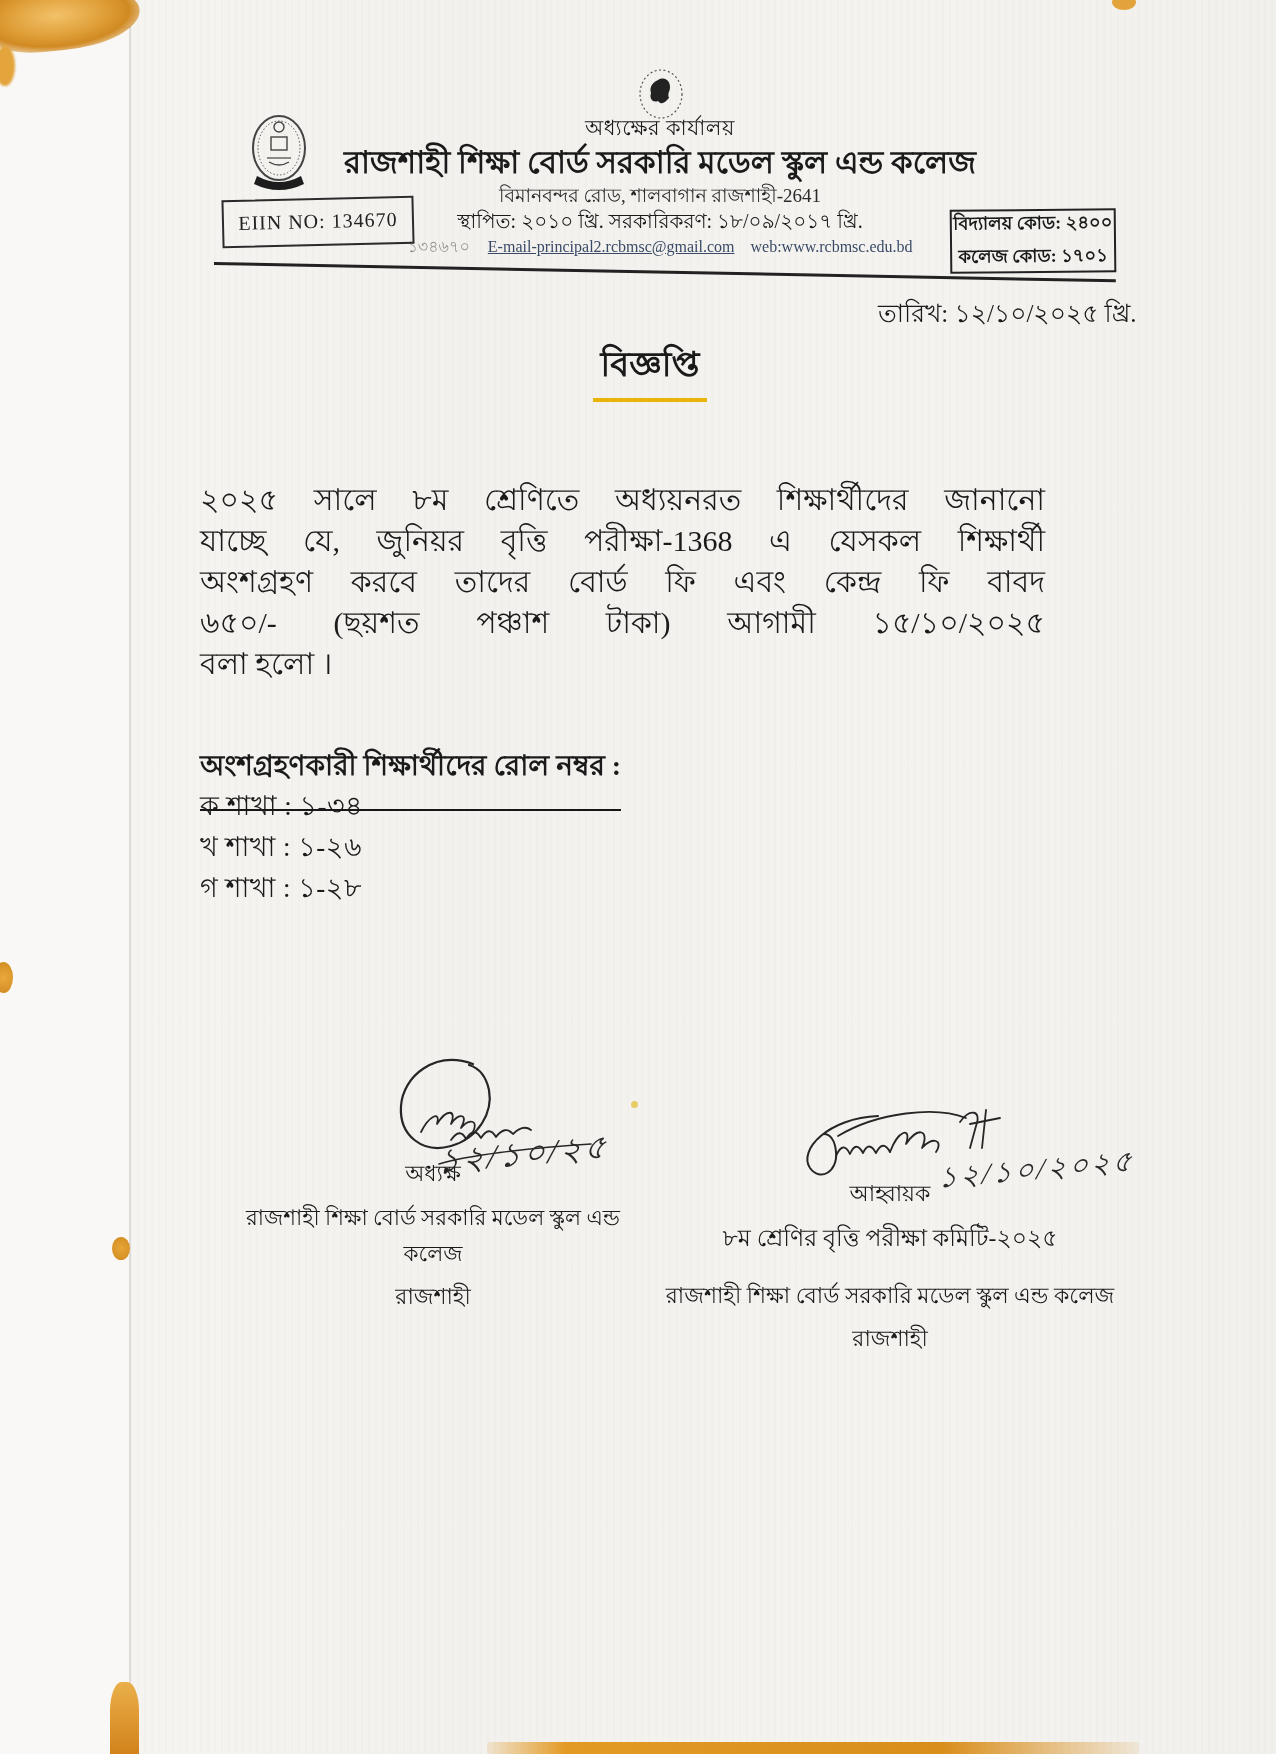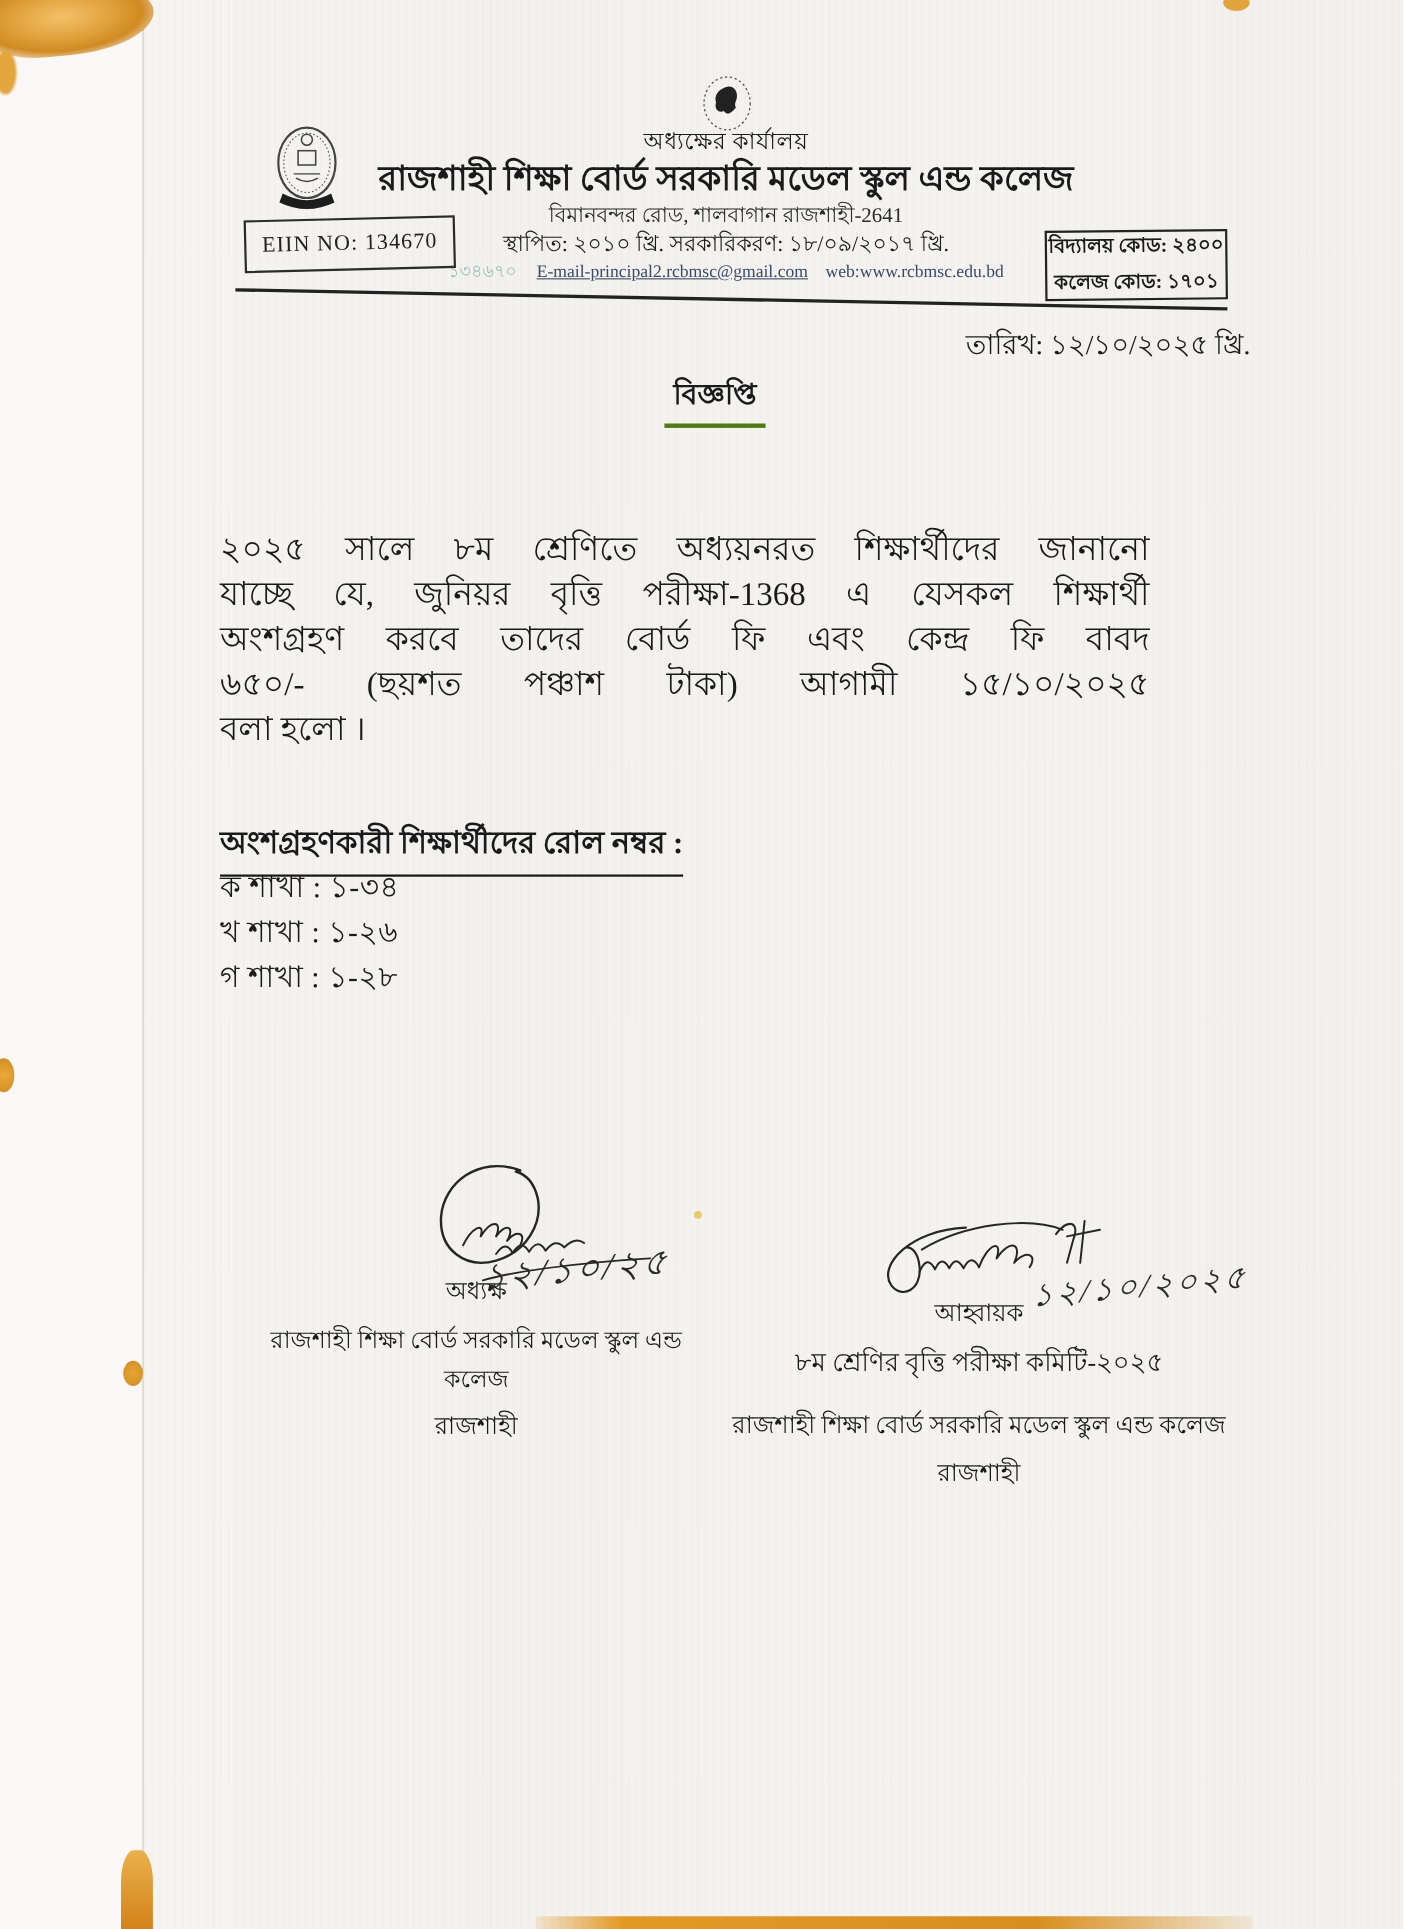--- a/index.html
+++ b/index.html
@@ -21,21 +21,21 @@
   .paper-edge-v{position:absolute; left:129px; top:26px; width:2px; height:1728px; background:rgba(110,100,85,.16);}
   .paper-edge-h{position:absolute; left:0; top:27px; width:131px; height:1px; background:rgba(110,100,85,.14);}
 
   
   .header-wrap{position:absolute; left:255px; top:60px; width:810px; text-align:center;}
   .office-line{position:absolute; left:0; top:52px; width:100%; font-size:21px; letter-spacing:.5px;}
   .institution{position:absolute; left:0; top:78px; width:100%; font-size:31px; font-weight:bold;}
   .address{position:absolute; left:0; top:121px; width:100%; font-size:19px; color:#2a2a2a;}
   .established{position:absolute; left:0; top:146px; width:100%; font-size:20px;}
   .contact{position:absolute; left:0; top:174px; width:100%; font-size:16px; color:#3a4a66; white-space:nowrap;}
-  .contact .faint{opacity:.4; filter:blur(.5px); color:#0f766e; margin-right:14px;}
+  .contact .faint{opacity:.4; filter:blur(.5px); color:#000000; margin-right:14px;}
   .contact .email{ text-decoration:underline; margin-right:12px;}
   .emblem{position:absolute; left:382px; top:8px; width:48px; height:52px;}
   .crest{position:absolute; left:245px; top:110px; width:68px; height:88px;}
   .eiin-box{
     position:absolute; left:222px; top:198px; width:188px; height:44px;
     border:2.5px solid #2b2b2b; transform:rotate(-1.4deg);
     font-size:20px; letter-spacing:1px; text-align:center; line-height:42px; color:#222;
     font-family:"Liberation Serif",serif;
   }
   .codes-box{
@@ -46,33 +46,33 @@
   }
   .header-rule{
     position:absolute; left:214px; top:262px; width:902px; height:2.5px; background:#222;
     transform:rotate(1.1deg); transform-origin:left center;
   }
   .date-line{position:absolute; left:878px; top:294px; font-size:25px; white-space:nowrap;}
 
   
   .title-wrap{position:absolute; left:225px; top:338px; width:850px; text-align:center;}
   .title-wrap span{
-    display:inline-block; font-size:26px; font-weight:bold;
-    border-bottom:4px solid #4d7c0f; padding:0 8px 3px;
+    display:inline-block; font-size:34px; font-weight:bold;
+    border-bottom:4px solid #eab308; padding:0 8px 3px;
   }
 
   
   .body-block{position:absolute; left:200px; top:479px; width:845px; font-size:30px; line-height:41px;}
   .body-line{text-align:justify; text-align-last:justify; white-space:normal;}
   .body-line:last-child{text-align:left; text-align-last:left;}
 
   
   .roll-heading{
     position:absolute; left:200px; top:744px; font-size:28px; font-weight:bold;
-    border-bottom:2.5px solid #161616; padding-bottom:4px;
+    border-bottom:2.5px solid #161616; padding-bottom:18px;
   }
   .roll-list{position:absolute; left:200px; top:786px; font-size:27px; line-height:41px;}
   .roll-list div{letter-spacing:.5px;}
 
   
   .sig-svg{stroke:#262626; fill:none; stroke-linecap:round; stroke-linejoin:round;}
   .sig-left-svg{position:absolute; left:355px; top:1052px; width:300px; height:120px;}
   .sig-right-svg{position:absolute; left:718px; top:1092px; width:400px; height:105px;}
   .hand-date{
     position:absolute; font-size:33px; font-style:italic; color:#2a2a2a;

